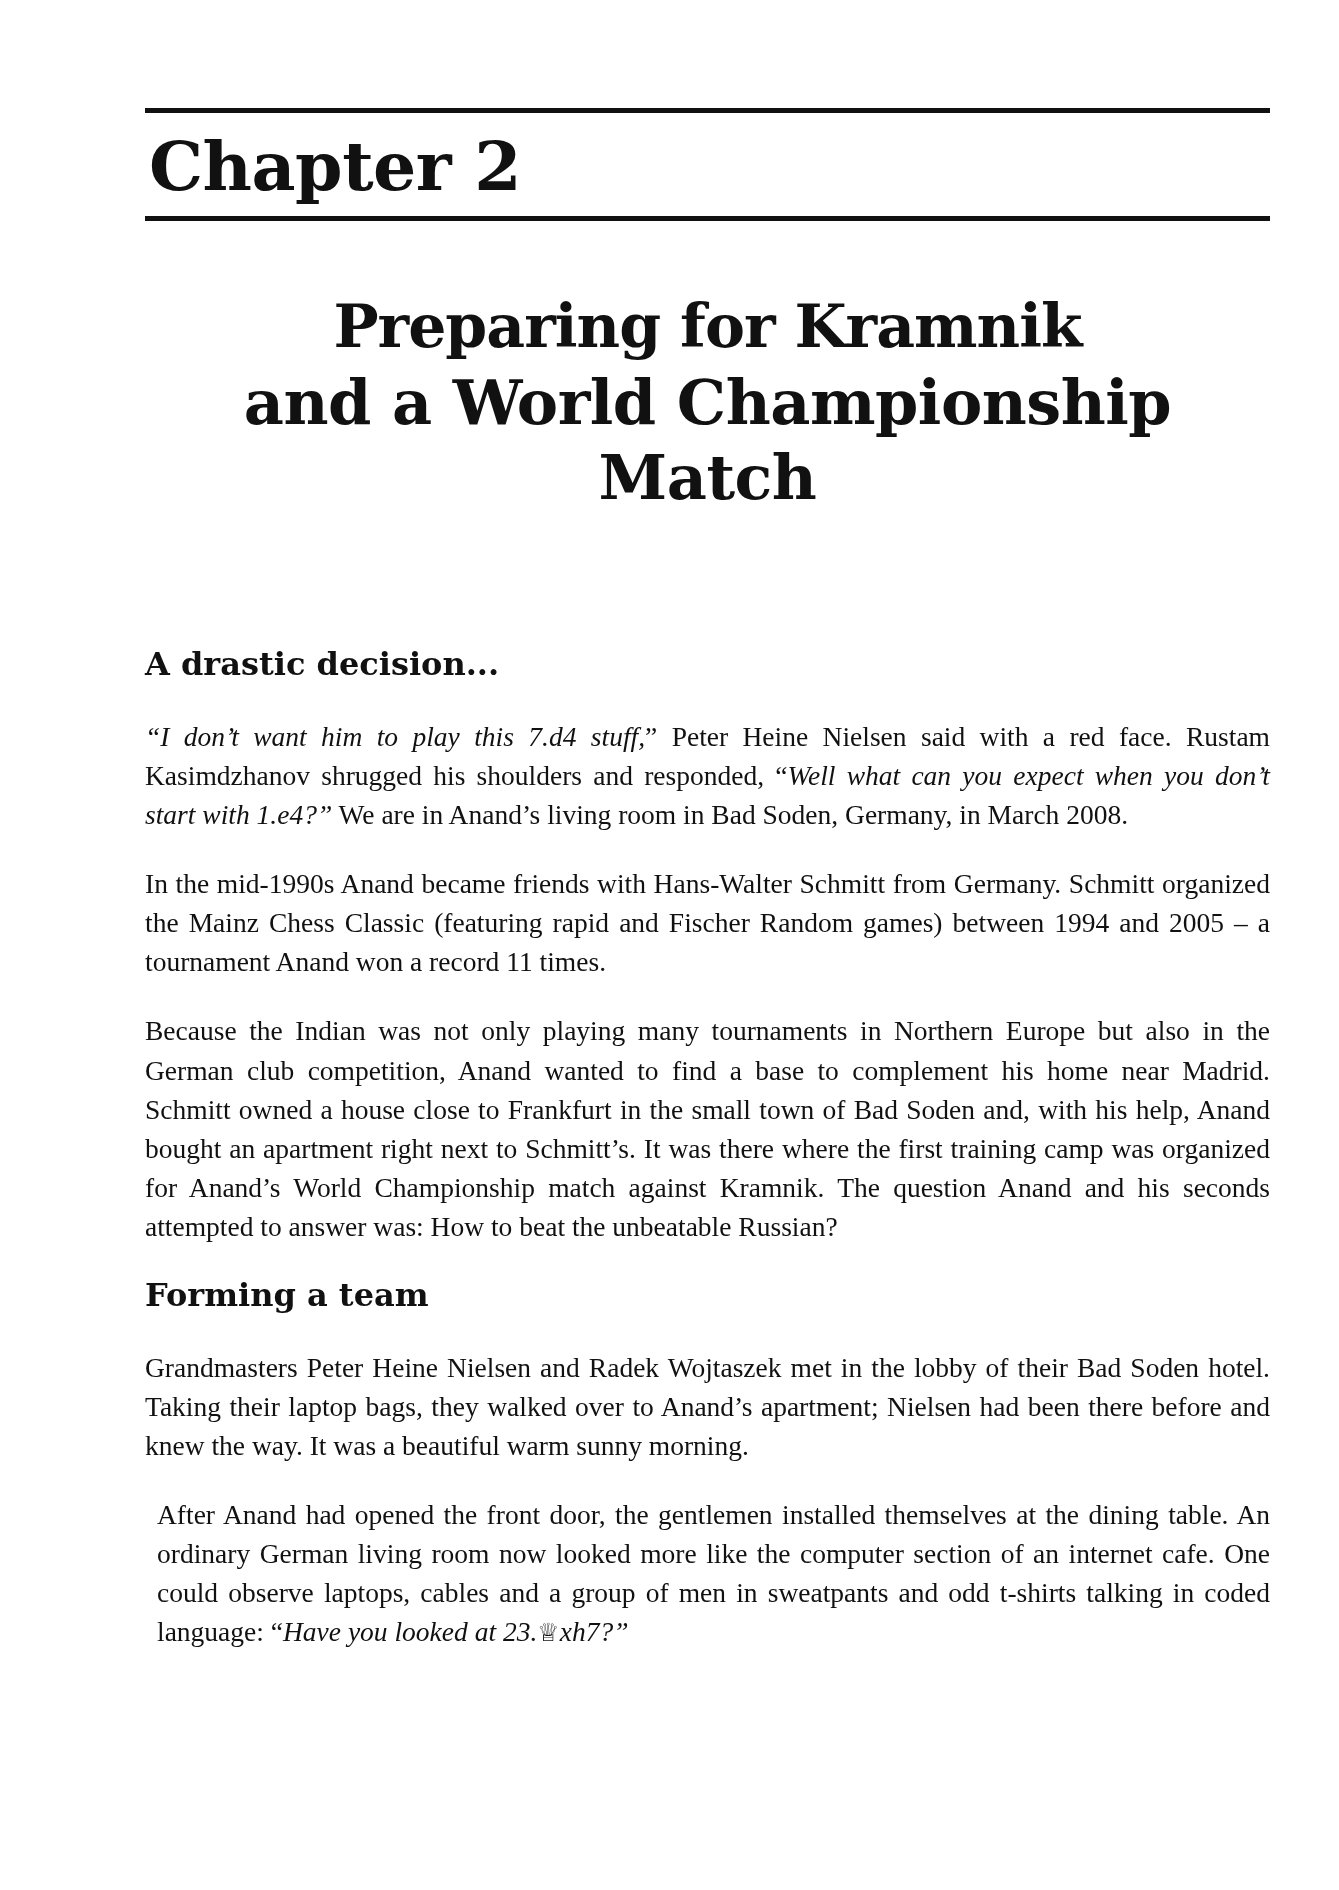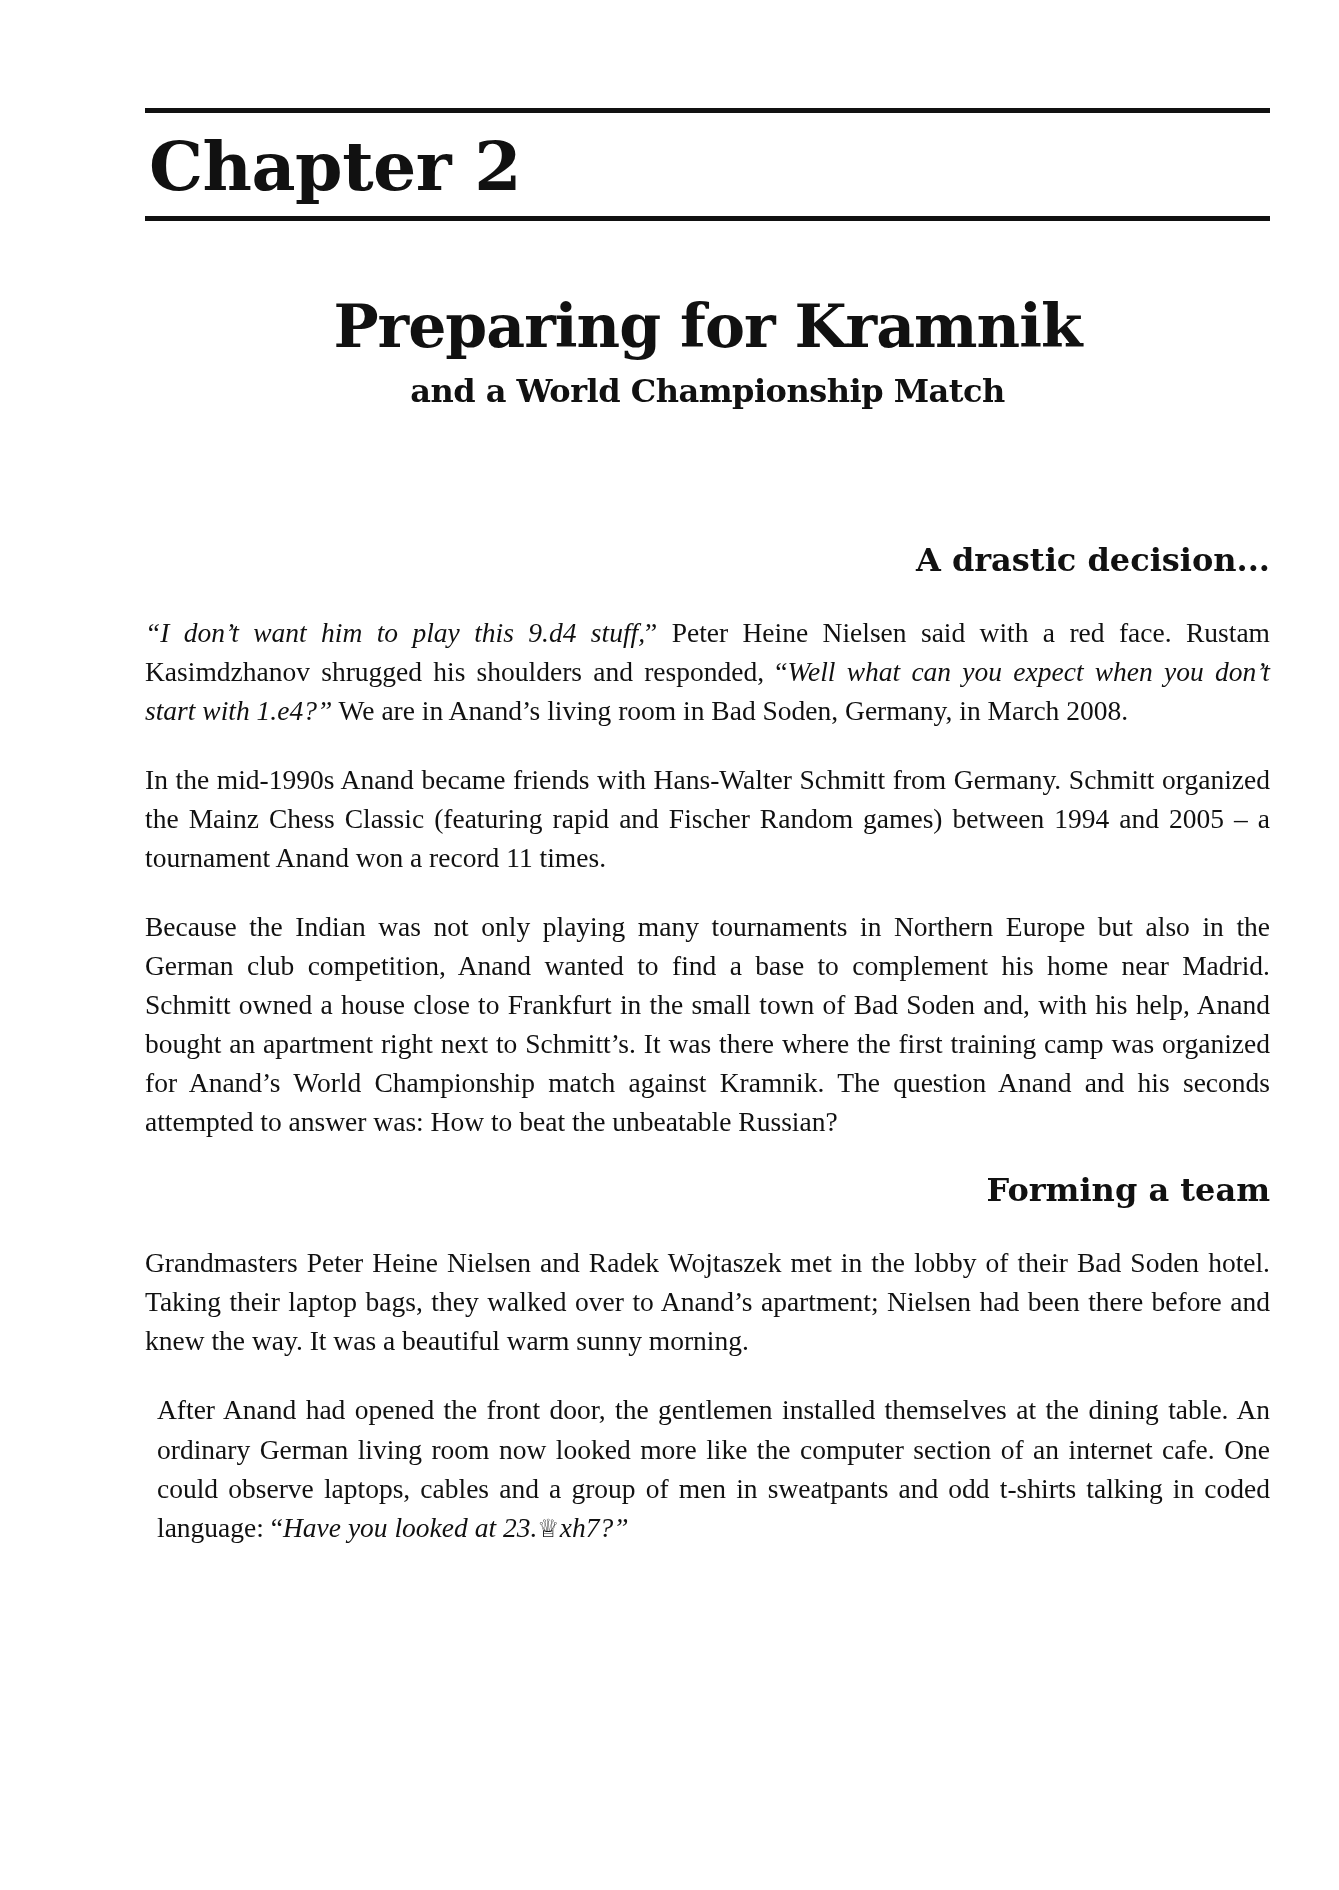--- a/index.html
+++ b/index.html
@@ -49,30 +49,30 @@
   .title-main {
     font-family: "DejaVu Serif", serif;
     font-weight: bold;
     font-size: 60px;
     line-height: 1.05;
     letter-spacing: -1px;
   }
   .title-sub {
     font-family: "DejaVu Serif", serif;
     font-weight: bold;
-    font-size: 32px;
+    font-size: 62px;
     line-height: 1.2;
     letter-spacing: -0.5px;
-    margin-top: 14px;
+    margin-top: 8px;
   }
   .section-head {
     font-family: "DejaVu Serif", serif;
     font-weight: bold;
     font-size: 32px;
-    text-align: right;
+    text-align: left;
     margin: 0;
   }
   .sec1 { margin-top: 130px; margin-bottom: 34px; }
   .sec2 { margin-top: 30px; margin-bottom: 34px; }
   p.body {
     font-size: 27.5px;
     line-height: 1.42;
     text-align: justify;
     margin: 0 0 30px 0;
     hyphens: none;
@@ -98,21 +98,21 @@
 
     <hr class="rule">
 
     <div class="title-block">
       <div class="title-main">Preparing for Kramnik</div>
       <div class="title-sub">and a World Championship Match</div>
     </div>
 
     <h2 class="section-head sec1">A drastic decision...</h2>
 
-    <p class="body"><span class="it">“I don’t want him to play this 9.d4 stuff,</span><span>” Peter Heine Nielsen said with a red face. Rustam Kasimdzhanov shrugged his shoulders and responded, “</span><span class="it">Well what can you expect when you don’t start with 1.e4?”</span><span> We are in Anand’s living room in Bad Soden, Germany, in March 2008.</span></p>
+    <p class="body"><span class="it">“I don’t want him to play this 7.d4 stuff,</span><span>” Peter Heine Nielsen said with a red face. Rustam Kasimdzhanov shrugged his shoulders and responded, “</span><span class="it">Well what can you expect when you don’t start with 1.e4?”</span><span> We are in Anand’s living room in Bad Soden, Germany, in March 2008.</span></p>
 
     <p class="body">In the mid-1990s Anand became friends with Hans-Walter Schmitt from Germany. Schmitt organized the Mainz Chess Classic (featuring rapid and Fischer Random games) between 1994 and 2005 – a tournament Anand won a record 11 times.</p>
 
     <p class="body">Because the Indian was not only playing many tournaments in Northern Europe but also in the German club competition, Anand wanted to find a base to complement his home near Madrid. Schmitt owned a house close to Frankfurt in the small town of Bad Soden and, with his help, Anand bought an apartment right next to Schmitt’s. It was there where the first training camp was organized for Anand’s World Championship match against Kramnik. The question Anand and his seconds attempted to answer was: How to beat the unbeatable Russian?</p>
 
     <h2 class="section-head sec2">Forming a team</h2>
 
     <p class="body">Grandmasters Peter Heine Nielsen and Radek Wojtaszek met in the lobby of their Bad Soden hotel. Taking their laptop bags, they walked over to Anand’s apartment; Nielsen had been there before and knew the way. It was a beautiful warm sunny morning.</p>
 
     <p class="body"><span>After Anand had opened the front door, the gentlemen installed themselves at the dining table. An ordinary German living room now looked more like the computer section of an internet cafe. One could observe laptops, cables and a group of men in sweatpants and odd t-shirts talking in coded language: “</span><span class="it">Have you looked at 23.</span><span class="chess-glyph">♕</span><span class="it">xh7?”</span></p>

